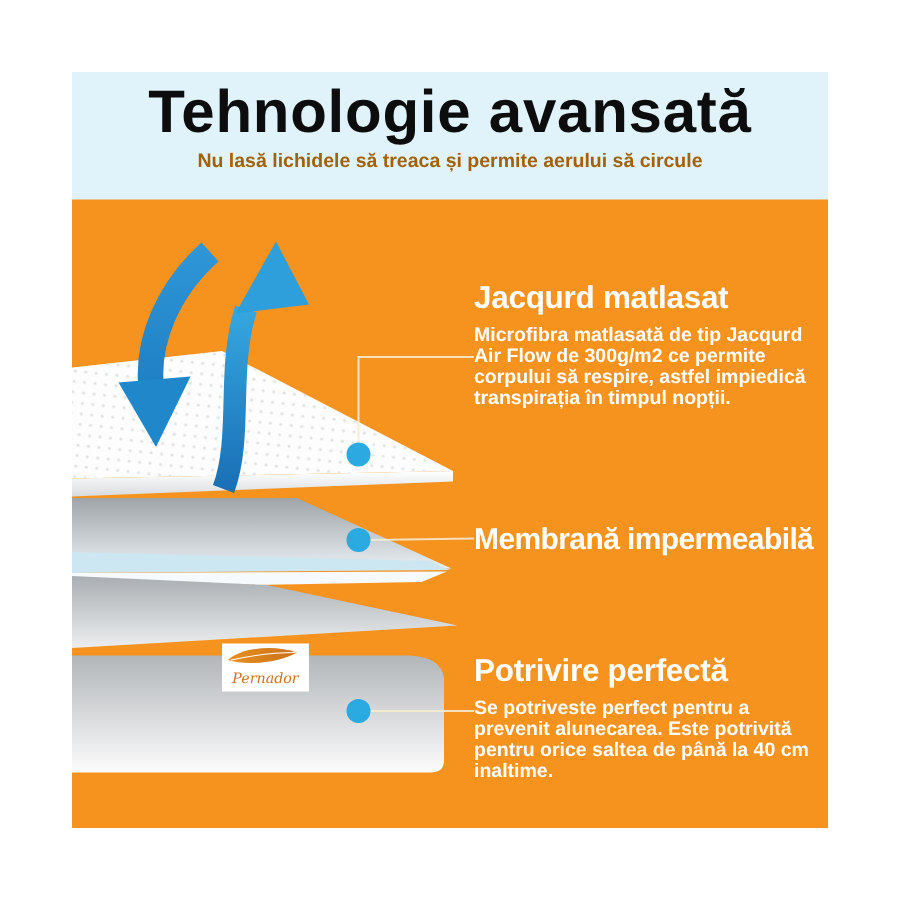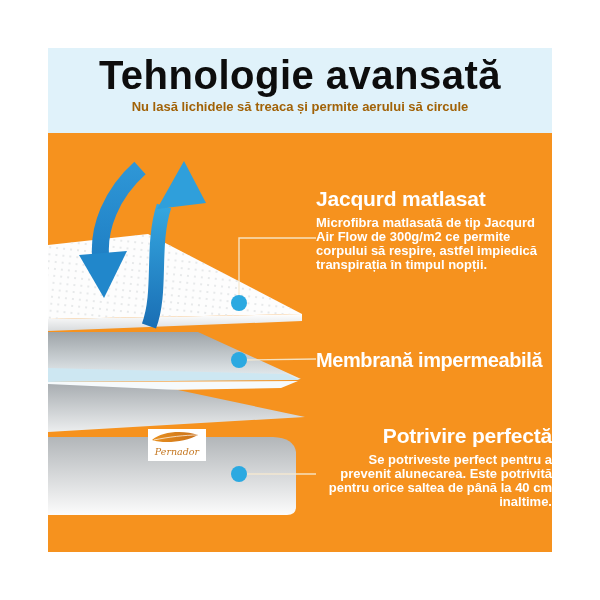--- a/index.html
+++ b/index.html
@@ -27,21 +27,21 @@
   .section h2{
     margin:0 0 6px 0;font-size:21px;font-weight:bold;line-height:1.1;
     letter-spacing:-0.2px;
   }
   .section.tight h2{font-size:20px;letter-spacing:-0.4px;}
   .section p{
     margin:0;font-size:13px;font-weight:bold;line-height:14px;
   }
   .s1{top:139px;}
   .s2{top:277px;margin-top:24px;}
-  .s3{top:376px;text-align:right;}
+  .s3{top:388px;}
 </style>
 </head>
 <body>
 
 <div class="canvas">
 
   <div class="header">
     <div class="title">Tehnologie avansată</div>
     <div class="subtitle">Nu lasă lichidele să treaca și permite aerului să circule</div>
   </div>

